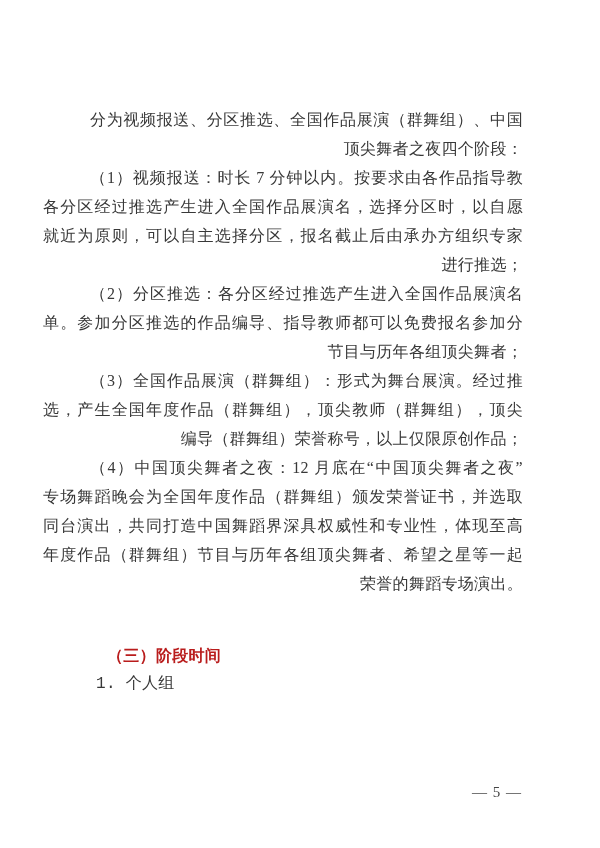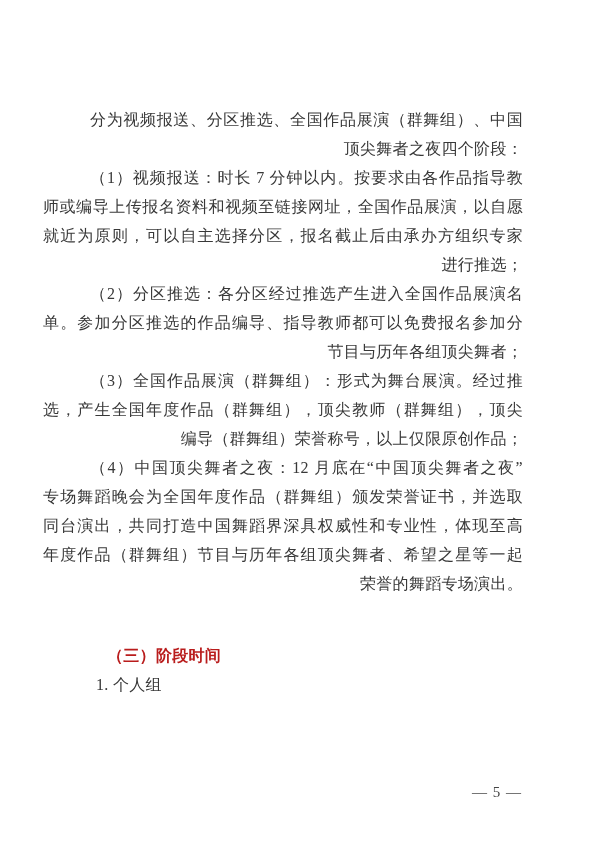--- a/index.html
+++ b/index.html
@@ -48,39 +48,40 @@
     color: #b91c1c;
   }
   .list-item {
     position: absolute;
     left: 60px;
     top: 670px;
     width: 480px;
     padding-left: 36px;
     box-sizing: border-box;
     line-height: 29px;
+    font-family: Liberation Mono, monospace;
   }
   .page-number {
     position: absolute;
     top: 784px;
     right: 78px;
     font-size: 15px;
     letter-spacing: 1px;
     color: #454545;
   }
 </style>
 </head>
 <body>
 
 <div class="page">
   <div class="doc-body">
       <div class="line first fill">分为视频报送、分区推选、全国作品展演（群舞组）、中国</div>
       <div class="line">顶尖舞者之夜四个阶段：</div>
       <div class="line first fill">（1）视频报送：时长 7 分钟以内。按要求由各作品指导教</div>
-      <div class="line fill">师或编导上传报名资料和视频至链接网址，全国作品展演，以自愿</div>
+      <div class="line fill">各分区经过推选产生进入全国作品展演名，选择分区时，以自愿</div>
       <div class="line fill">就近为原则，可以自主选择分区，报名截止后由承办方组织专家</div>
       <div class="line">进行推选；</div>
       <div class="line first fill">（2）分区推选：各分区经过推选产生进入全国作品展演名</div>
       <div class="line fill">单。参加分区推选的作品编导、指导教师都可以免费报名参加分</div>
       <div class="line">节目与历年各组顶尖舞者；</div>
       <div class="line first fill">（3）全国作品展演（群舞组）：形式为舞台展演。经过推</div>
       <div class="line fill">选，产生全国年度作品（群舞组），顶尖教师（群舞组），顶尖</div>
       <div class="line">编导（群舞组）荣誉称号，以上仅限原创作品；</div>
       <div class="line first fill">（4）中国顶尖舞者之夜：12 月底在“中国顶尖舞者之夜”</div>
       <div class="line fill">专场舞蹈晚会为全国年度作品（群舞组）颁发荣誉证书，并选取</div>

